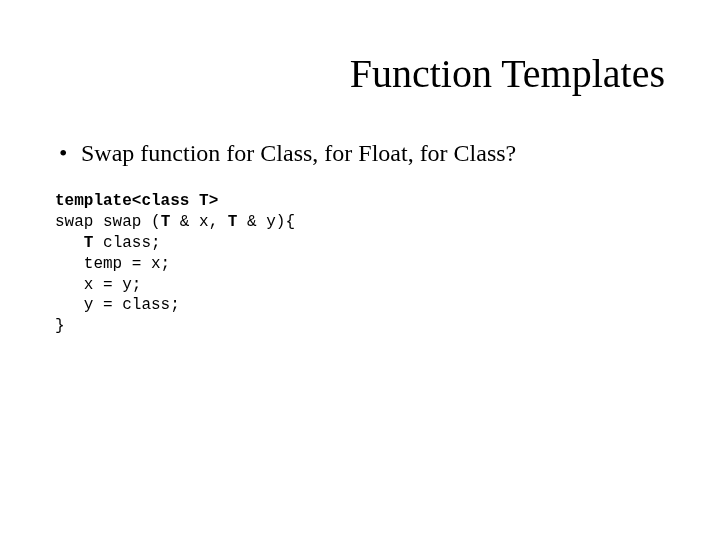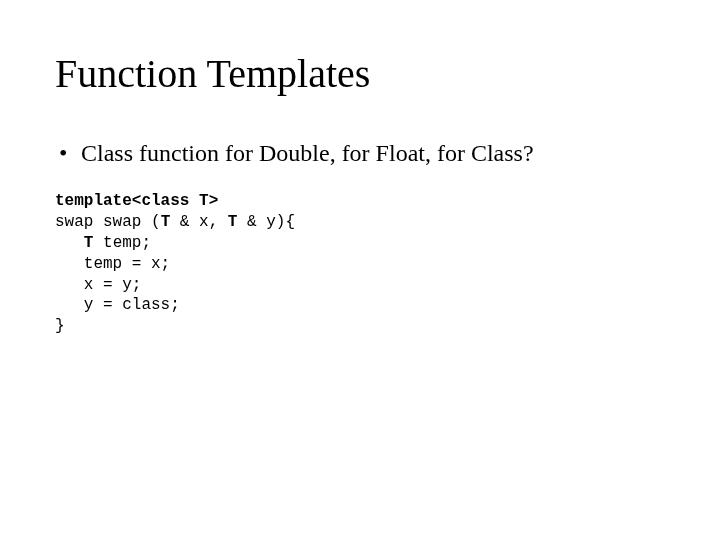--- a/index.html
+++ b/index.html
@@ -12,21 +12,21 @@
     color: #000;
   }
   .slide {
     box-sizing: border-box;
     width: 720px;
     height: 540px;
     padding: 40px 55px 40px 55px;
   }
   .title {
     font-size: 40px;
-    text-align: left;
+    text-align: right;
     margin: 10px 0 40px 0;
     font-weight: normal;
   }
   ul.bullets {
     list-style: none;
     padding: 0;
     margin: 0 0 20px 0;
     font-size: 24px;
     line-height: 1.35;
   }
@@ -54,25 +54,25 @@
   }
 </style>
 </head>
 <body>
 
 <div class="slide">
 
   <h1 class="title">Function Templates</h1>
 
   <ul class="bullets">
-    <li>Class function for Double, for Float, for Class?</li>
+    <li>Swap function for Class, for Float, for Class?</li>
   </ul>
 
   <pre class="code"><span class="kw">template&lt;class T&gt;</span>
 <span>swap swap (</span><span class="kw">T</span><span> &amp; x, </span><span class="kw">T</span><span> &amp; y){</span>
-<span>   </span><span class="kw">T</span><span> temp;</span>
+<span>   </span><span class="kw">T</span><span> class;</span>
 <span>   temp = x;</span>
 <span>   x = y;</span>
 <span>   y = class;</span>
 <span>}</span></pre>
 
 
 </div>
 
 </body></html>

